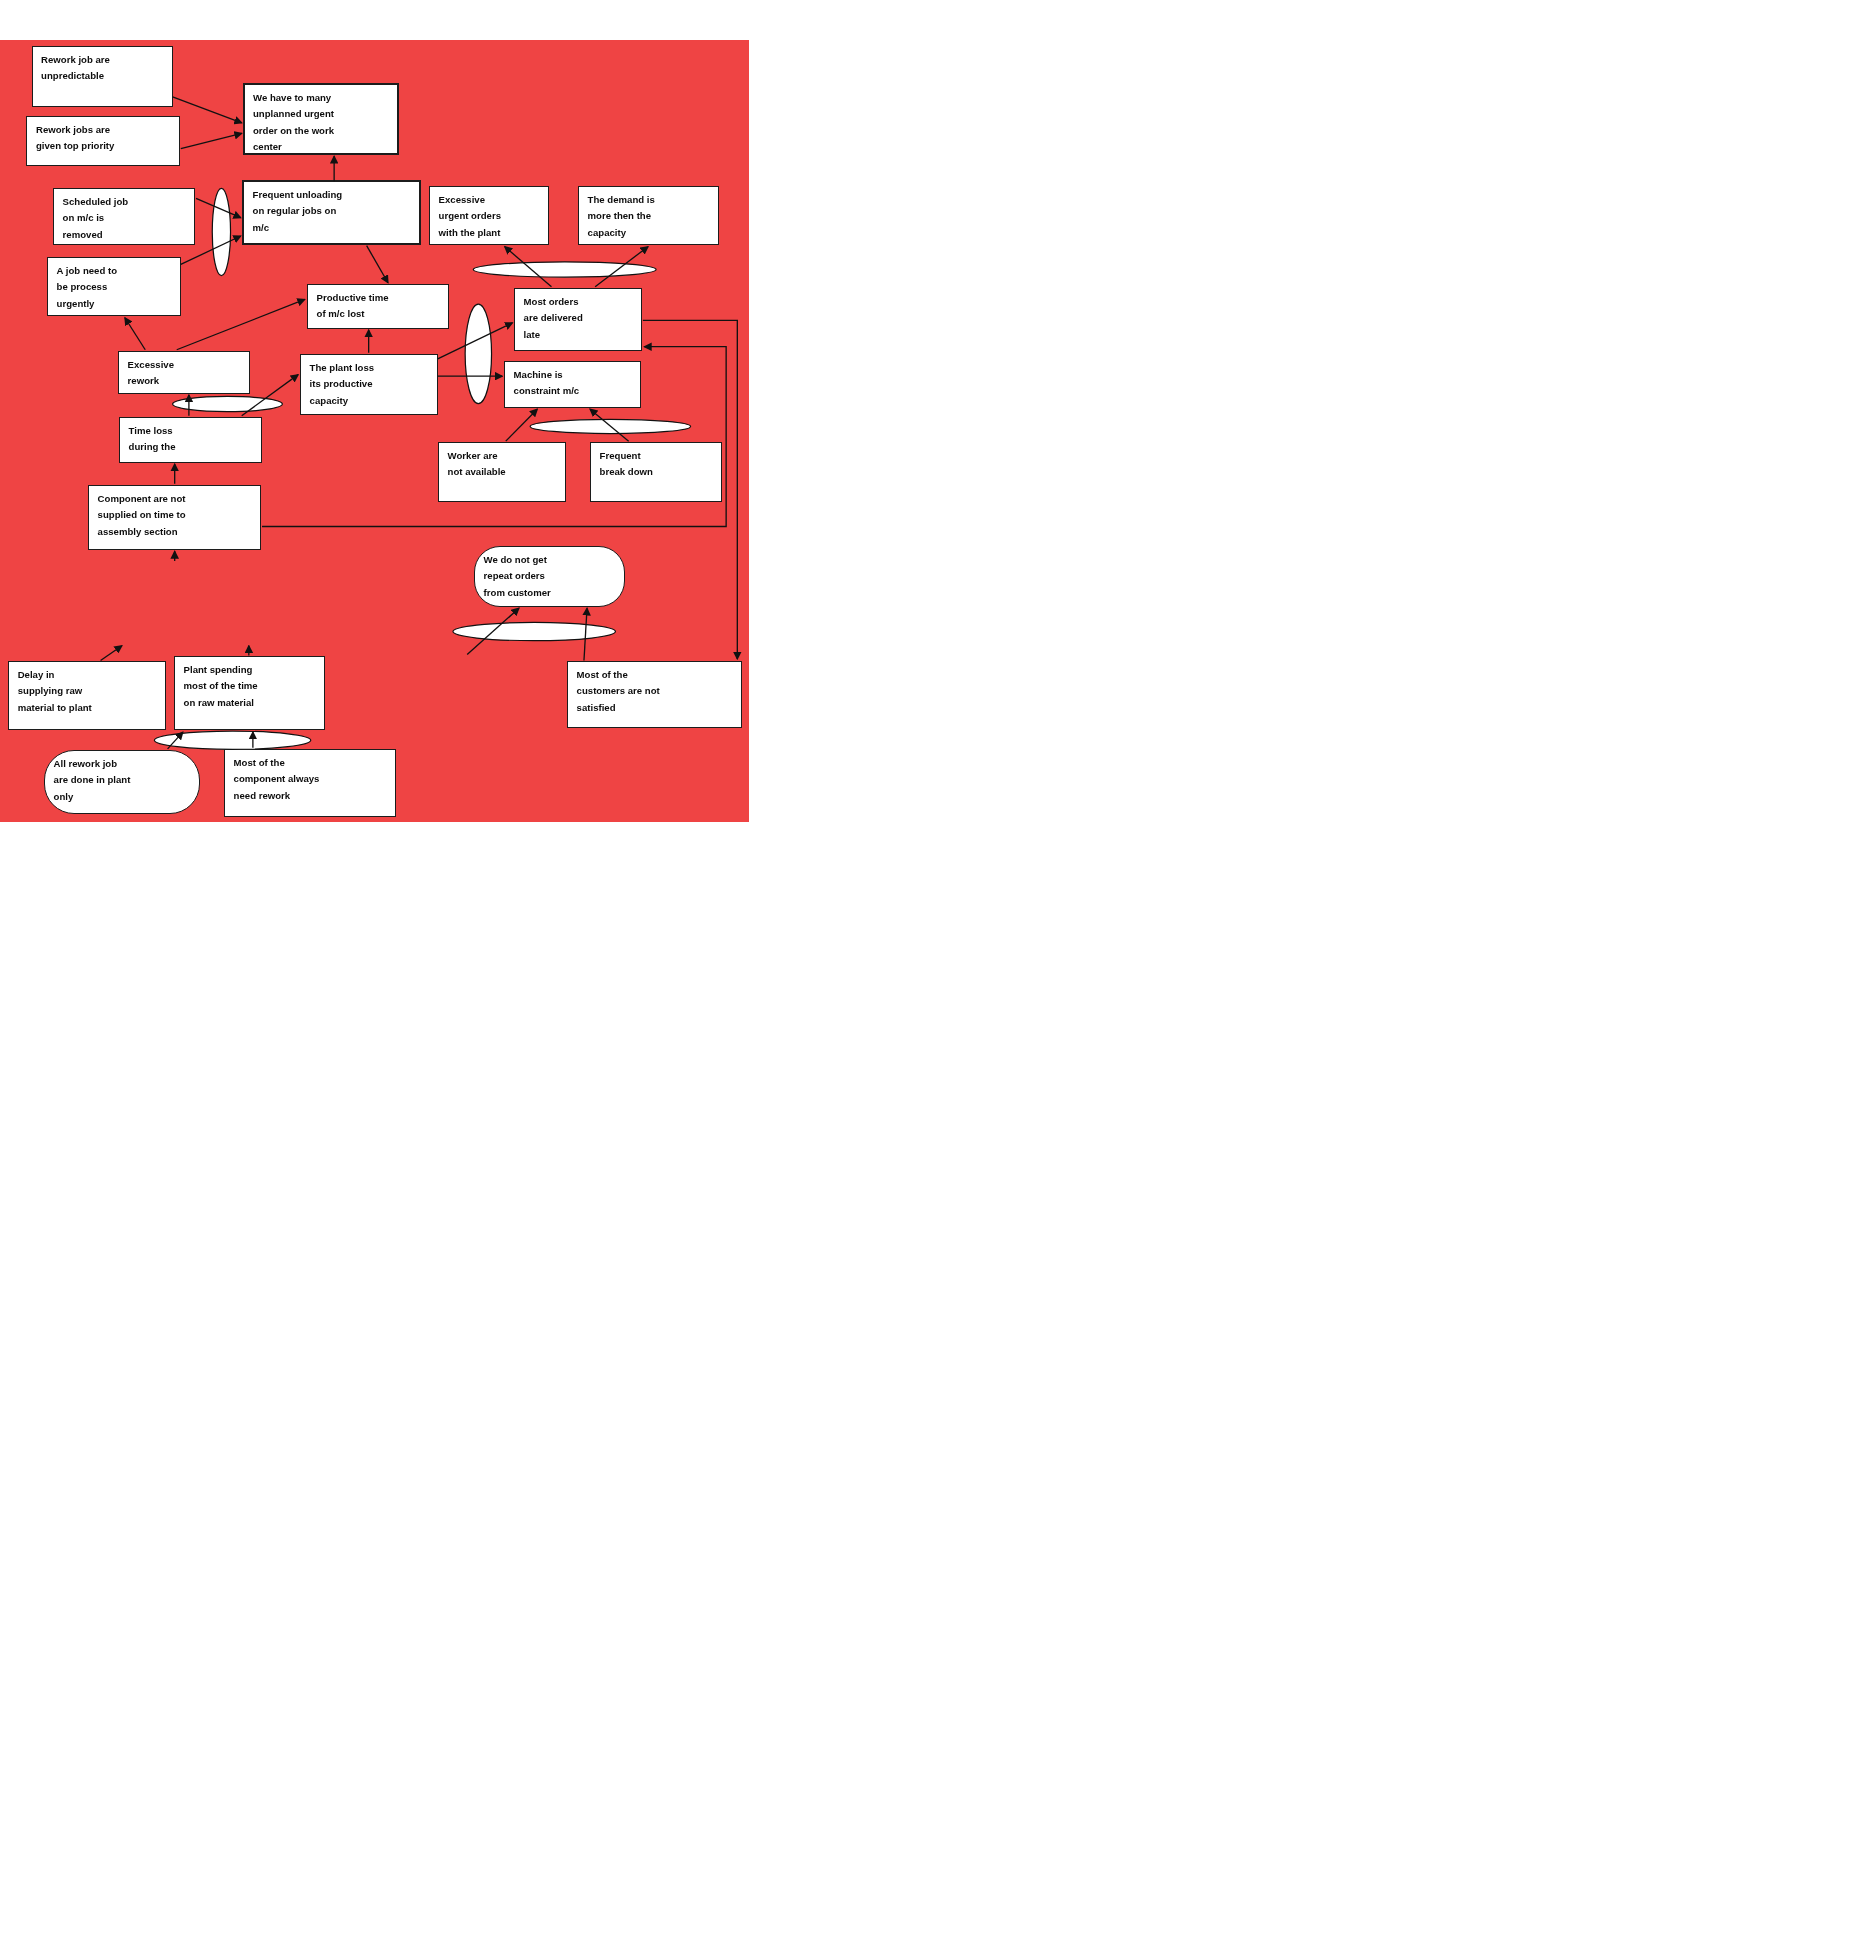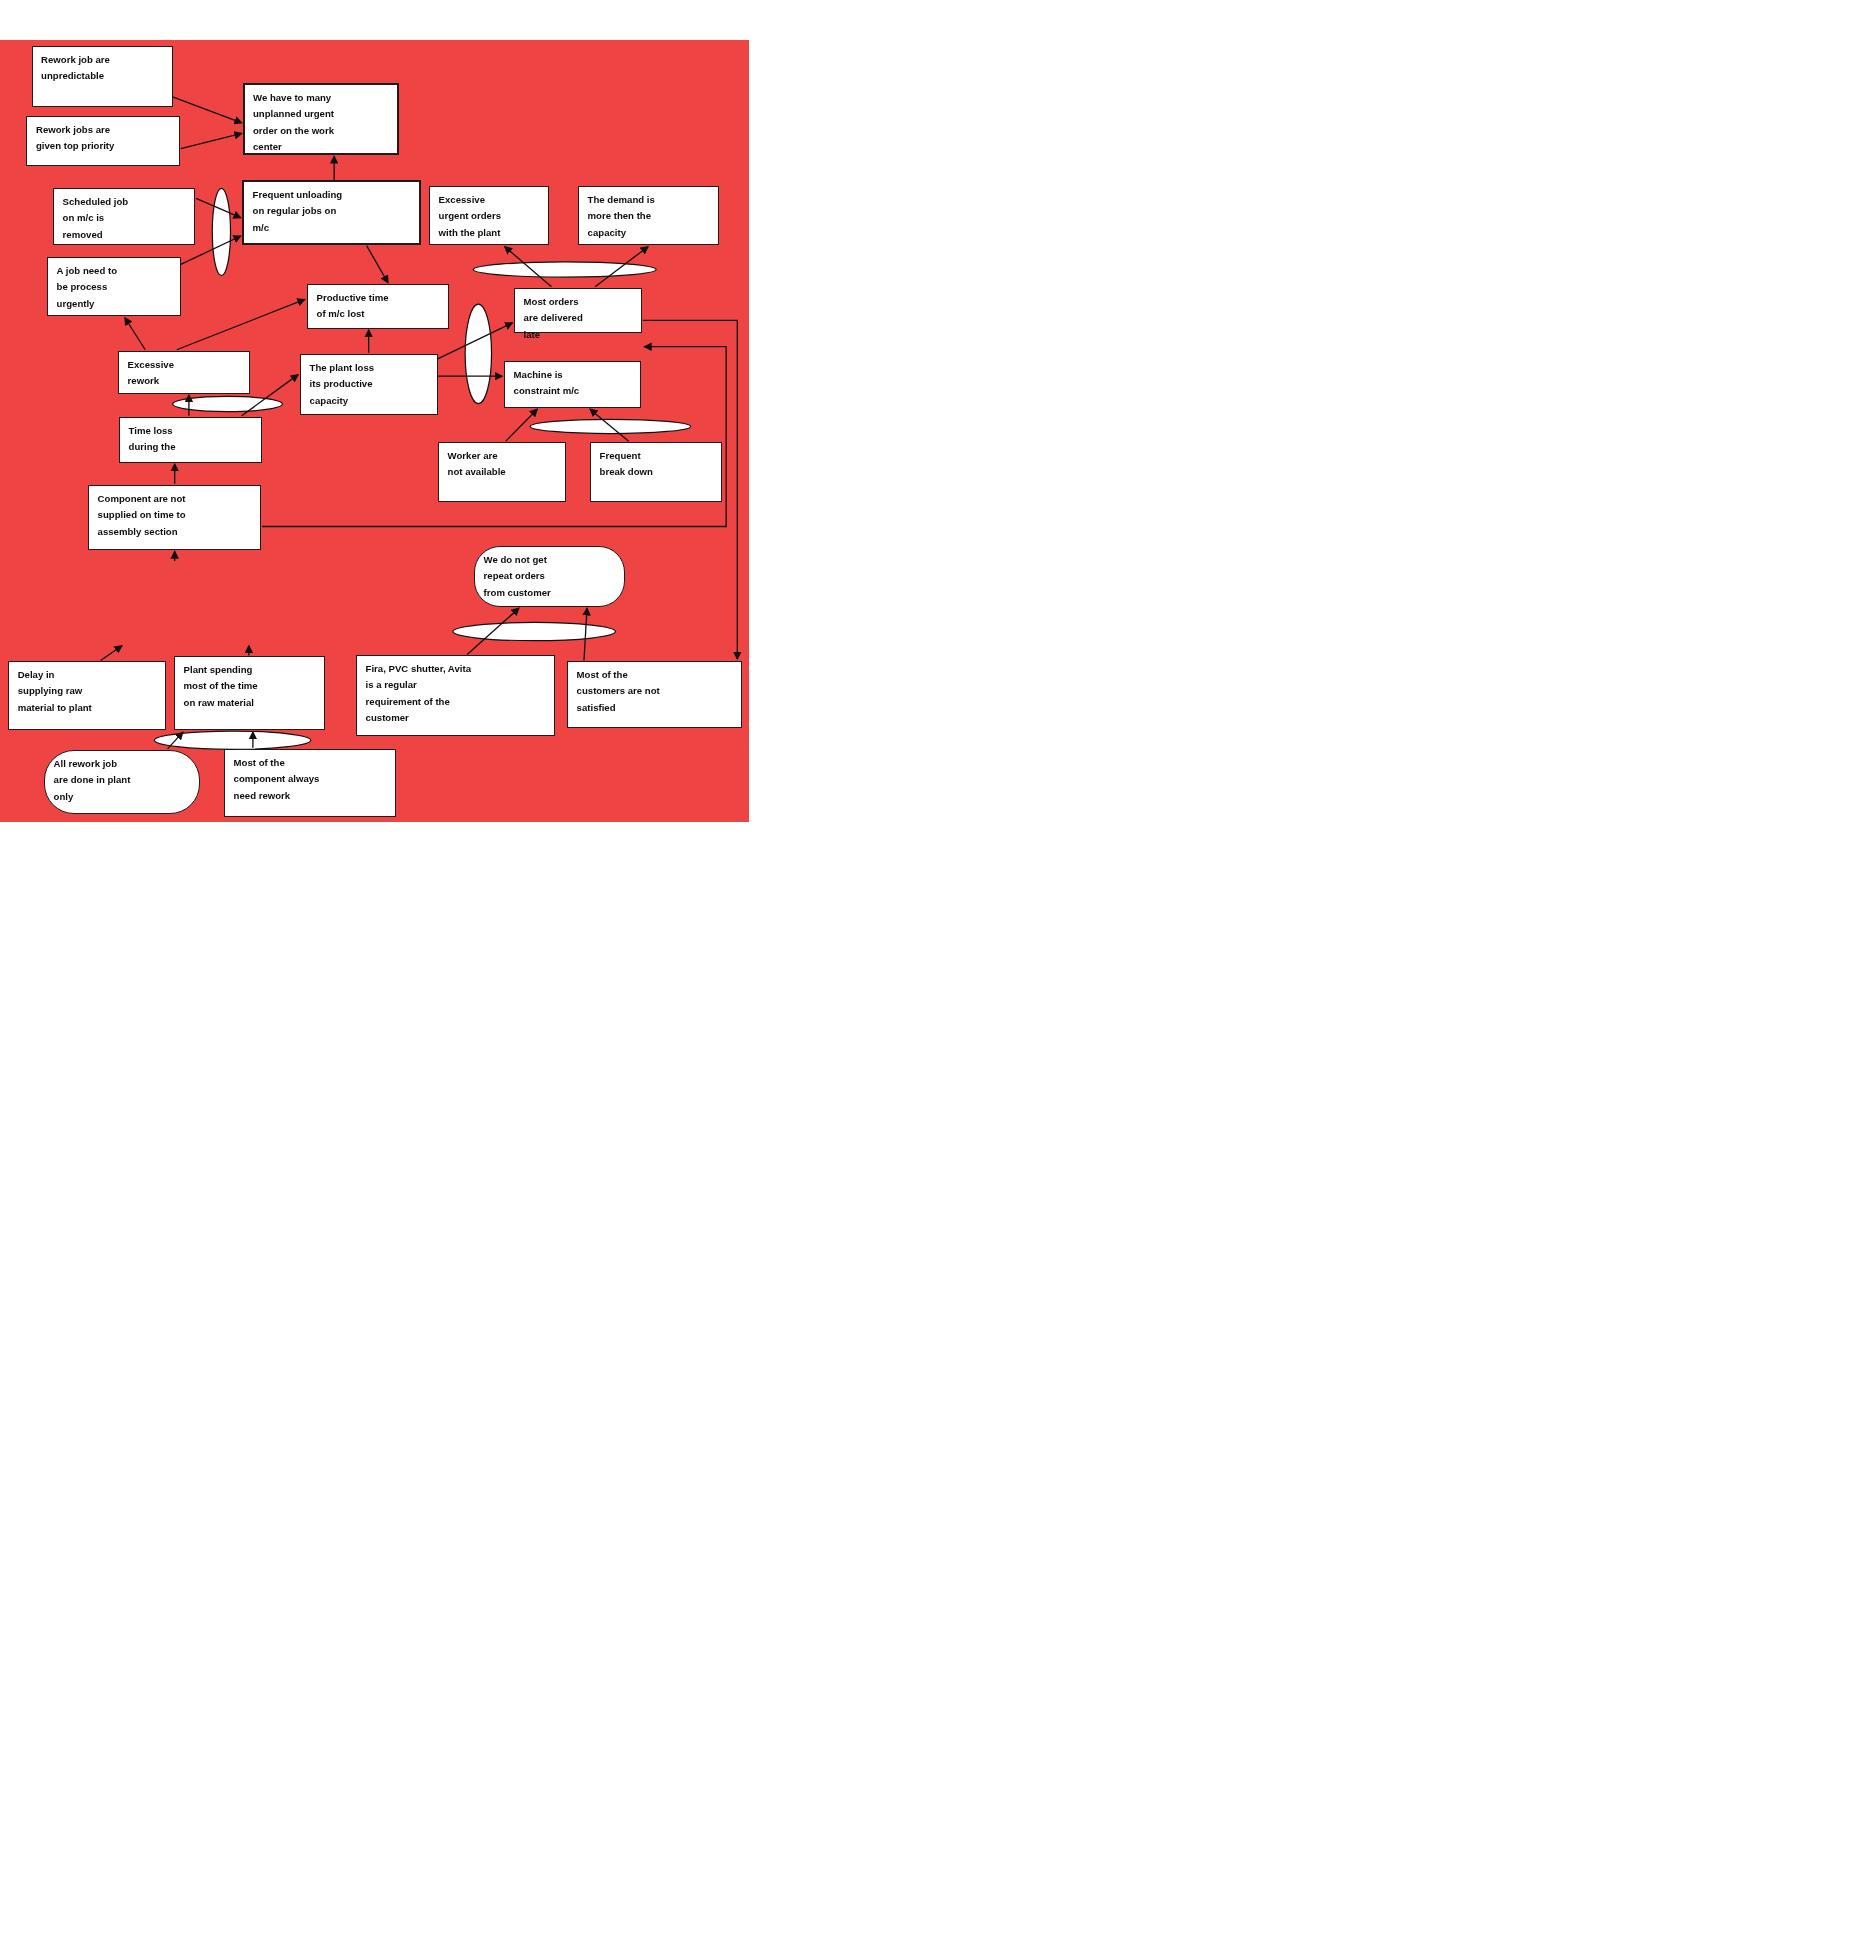--- a/index.html
+++ b/index.html
@@ -24,21 +24,21 @@
   
   #n1{left:31.5px;top:6.1px;width:141px;height:61px;}
   #n2{left:26.4px;top:76px;width:154px;height:50px;}
   #n3{left:243px;top:43px;width:156px;height:72px;border-width:2px;padding-left:8px;}
   #n4{left:53px;top:148px;width:142px;height:57px;}
   #n5{left:47px;top:217px;width:134px;height:59px;}
   #n6{left:242px;top:140px;width:179px;height:65px;border-width:2px;}
   #n7{left:429px;top:146px;width:120px;height:59px;}
   #n8{left:578px;top:146px;width:141px;height:59px;}
   #n9{left:307px;top:244px;width:142px;height:45px;}
-  #n10{left:514px;top:248px;width:128px;height:45px;}
+  #n10{left:514px;top:248px;width:128px;height:63px;}
   #n11{left:118px;top:311px;width:132px;height:43px;}
   #n12{left:300px;top:314px;width:138px;height:61px;}
   #n13{left:504px;top:321px;width:137px;height:47px;}
   #n14{left:119px;top:377px;width:143px;height:46px;}
   #n15{left:438px;top:402px;width:128px;height:60px;}
   #n16{left:590px;top:402px;width:132px;height:60px;}
   #n17{left:88px;top:445px;width:173px;height:65px;}
   #n18{left:71px;top:522px;width:191px;height:82px;}
   #n19{left:474px;top:506px;width:151px;height:61px;border-radius:26px;}
   #n20{left:8.1px;top:621px;width:158px;height:69px;}
@@ -138,26 +138,20 @@
     </div>
   <div class="node" id="n20">
       <span>Delay in
 supplying raw
 material to plant</span>
     </div>
   <div class="node" id="n21">
       <span>Plant spending
 most of the time
 on raw material</span>
-    </div>
-  <div class="node" id="n22">
-      <span>Fira, PVC shutter, Avita
-is a regular
-requirement of the
-customer</span>
     </div>
   <div class="node" id="n23">
       <span>Most of the
 customers are not
 satisfied</span>
     </div>
   <div class="node" id="n24">
       <span>All rework job
 are done in plant
 only</span>

